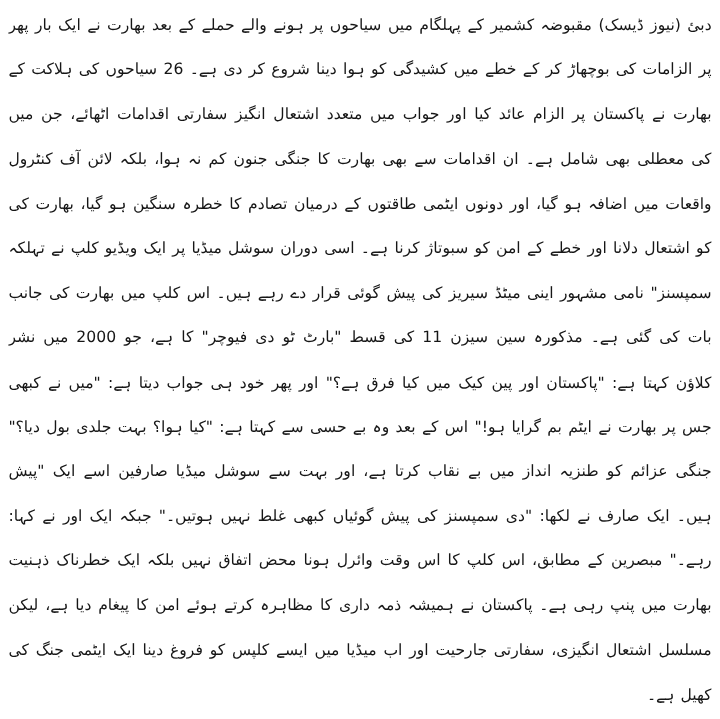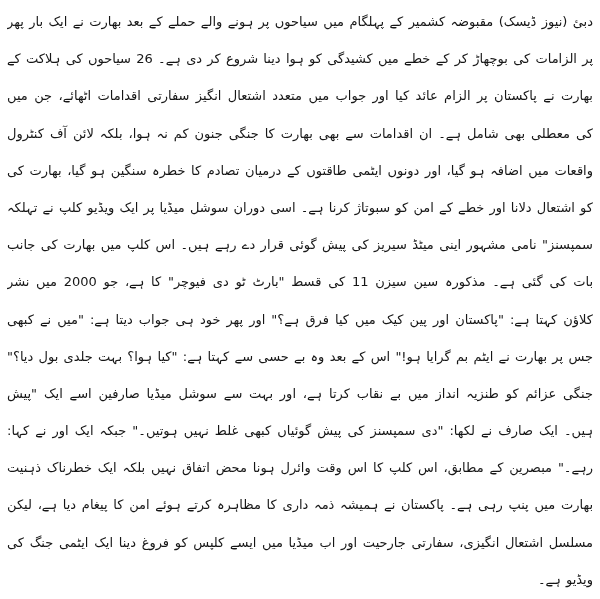--- a/index.html
+++ b/index.html
@@ -46,14 +46,14 @@
   <div class="line">کو اشتعال دلانا اور خطے کے امن کو سبوتاژ کرنا ہے۔ اسی دوران سوشل میڈیا پر ایک ویڈیو کلپ نے تہلکہ مچا دیا ہے، جسے لوگ "دی</div>
   <div class="line">سمپسنز" نامی مشہور اینی میٹڈ سیریز کی پیش گوئی قرار دے رہے ہیں۔ اس کلپ میں بھارت کی جانب سے پاکستان پر ایٹمی حملے کی</div>
   <div class="line">بات کی گئی ہے۔ مذکورہ سین سیزن 11 کی قسط "بارٹ ٹو دی فیوچر" کا ہے، جو 2000 میں نشر ہوئی تھی۔ ویڈیو میں کرسٹی دی</div>
   <div class="line">کلاؤن کہتا ہے: "پاکستان اور پین کیک میں کیا فرق ہے؟" اور پھر خود ہی جواب دیتا ہے: "میں نے کبھی کوئی پین کیک نہیں دیکھا</div>
   <div class="line">جس پر بھارت نے ایٹم بم گرایا ہو!" اس کے بعد وہ بے حسی سے کہتا ہے: "کیا ہوا؟ بہت جلدی بول دیا؟" یہ کلپ بھارت کے</div>
   <div class="line">جنگی عزائم کو طنزیہ انداز میں بے نقاب کرتا ہے، اور بہت سے سوشل میڈیا صارفین اسے ایک "پیش گوئی" قرار دے رہے</div>
   <div class="line">ہیں۔ ایک صارف نے لکھا: "دی سمپسنز کی پیش گوئیاں کبھی غلط نہیں ہوتیں۔" جبکہ ایک اور نے کہا: "امید ہے یہ سب مذاق ہی</div>
   <div class="line">رہے۔" مبصرین کے مطابق، اس کلپ کا اس وقت وائرل ہونا محض اتفاق نہیں بلکہ ایک خطرناک ذہنیت کی عکاسی کرتا ہے جو</div>
   <div class="line">بھارت میں پنپ رہی ہے۔ پاکستان نے ہمیشہ ذمہ داری کا مظاہرہ کرتے ہوئے امن کا پیغام دیا ہے، لیکن بھارت کی جانب سے</div>
   <div class="line">مسلسل اشتعال انگیزی، سفارتی جارحیت اور اب میڈیا میں ایسے کلپس کو فروغ دینا ایک ایٹمی جنگ کی طرف اشارہ کرتا خطرناک</div>
-  <div class="line last">ویڈیو ہے۔</div>
+  <div class="line last">کھیل ہے۔</div>
 </div>
 
 </body></html>

